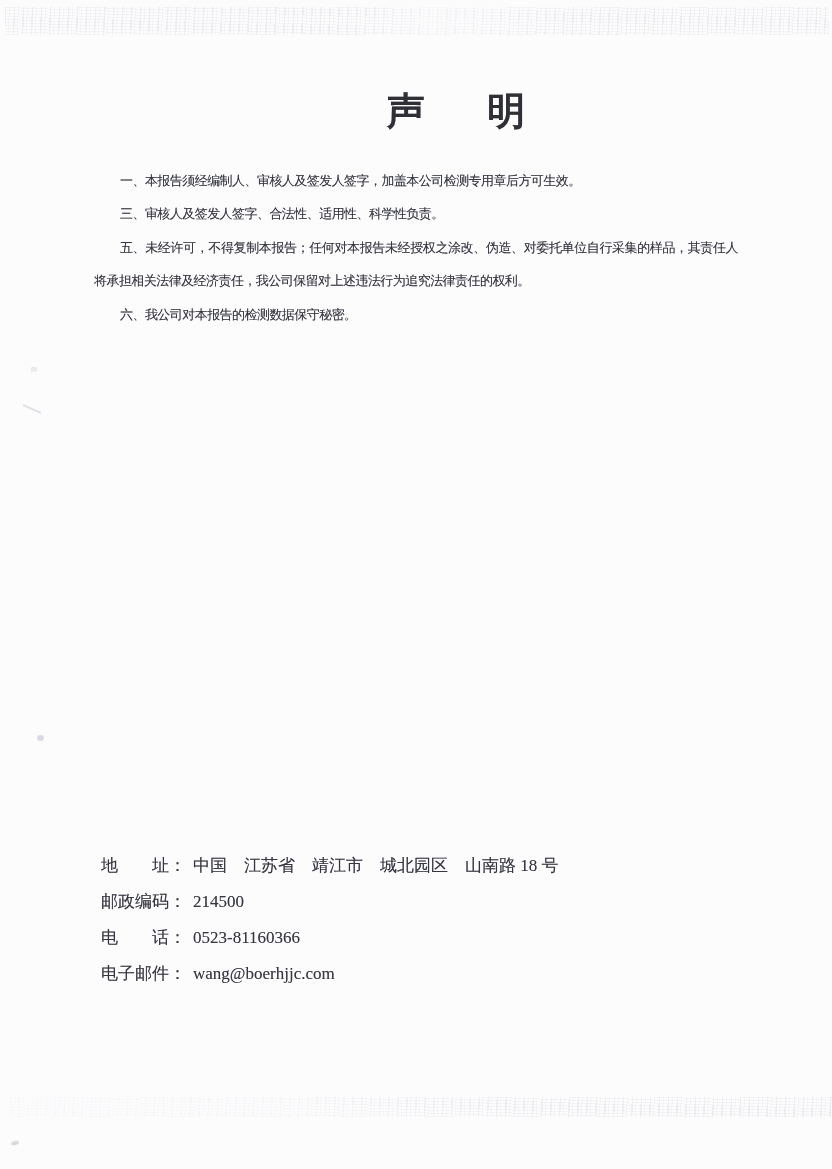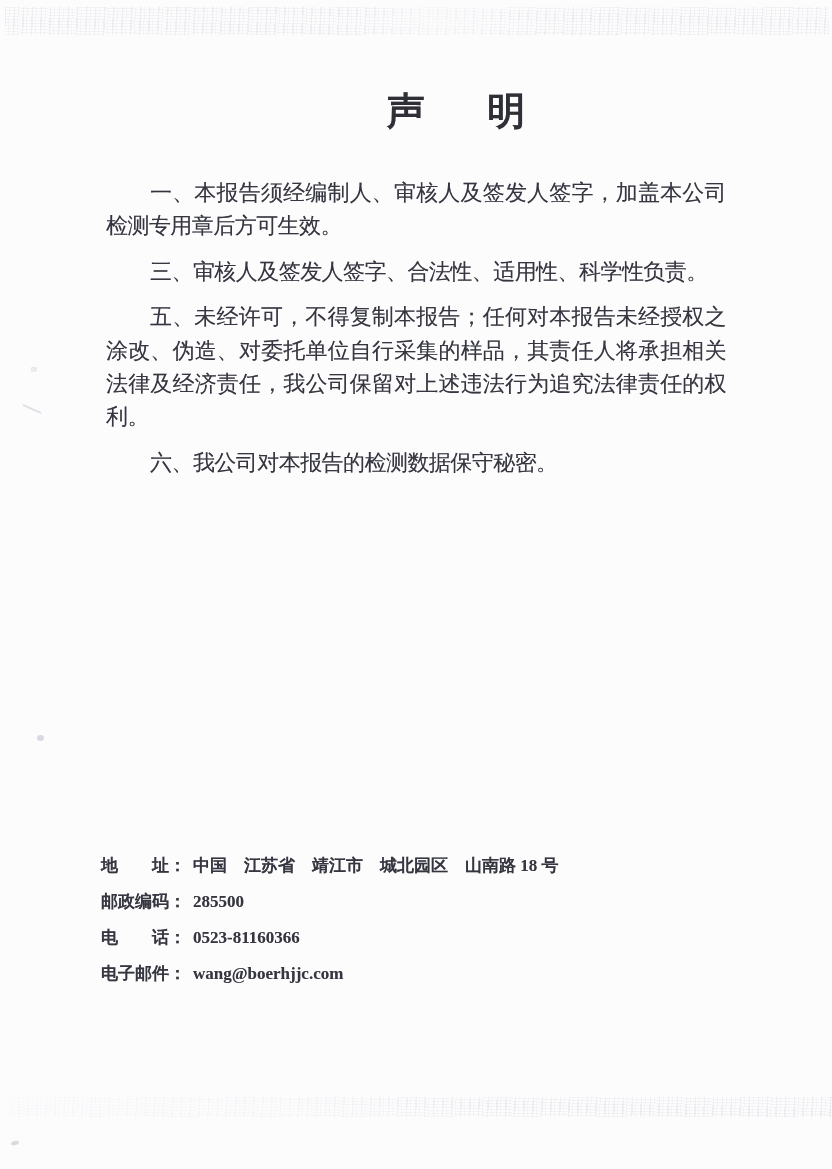--- a/index.html
+++ b/index.html
@@ -70,42 +70,41 @@
   }
 
   
   .doc-body {
     position: absolute;
     top: 164px;
     left: 94px;
     width: 644px;
   }
   .doc-body p {
-    margin: 12px;
-    font-size: 22px;
+    margin: 0;
+    font-size: 13px;
     line-height: 33.4px;
     letter-spacing: -0.55px;
     text-align: justify;
     text-indent: 2em;
     text-shadow: 0 0 0.4px rgba(45,45,60,0.4);
   }
 
   
   .contact-block {
     position: absolute;
     top: 848px;
     left: 101px;
     width: 620px;
   }
   .contact-row {
     margin: 0;
     font-size: 17px;
     line-height: 36px;
     text-shadow: 0 0 0.4px rgba(45,45,60,0.4);
-    font-weight: bold;
   }
   .contact-row .value { margin-left: 7px; }
 </style>
 </head>
 <body>
 
 <div class="scan-page" style="--page-bg: #fcfcfd; --ink: #363640; --artifact: #9a9ab0;">
 
   <div class="noise-band noise-top"></div>
   <div class="noise-band noise-bottom"></div>
@@ -121,21 +120,21 @@
     <p>三、审核人及签发人签字、合法性、适用性、科学性负责。</p>
     <p>五、未经许可，不得复制本报告；任何对本报告未经授权之涂改、伪造、对委托单位自行采集的样品，其责任人将承担相关法律及经济责任，我公司保留对上述违法行为追究法律责任的权利。</p>
     <p>六、我公司对本报告的检测数据保守秘密。</p>
   </div>
 
   <div class="contact-block">
     <p class="contact-row">
       <span class="label">地　　址：</span><span class="value">中国　江苏省　靖江市　城北园区　山南路 18 号</span>
     </p>
     <p class="contact-row">
-      <span class="label">邮政编码：</span><span class="value">285500</span>
+      <span class="label">邮政编码：</span><span class="value">214500</span>
     </p>
     <p class="contact-row">
       <span class="label">电　　话：</span><span class="value">0523-81160366</span>
     </p>
     <p class="contact-row">
       <span class="label">电子邮件：</span><span class="value">wang@boerhjjc.com</span>
     </p>
   </div>
 
 </div>

